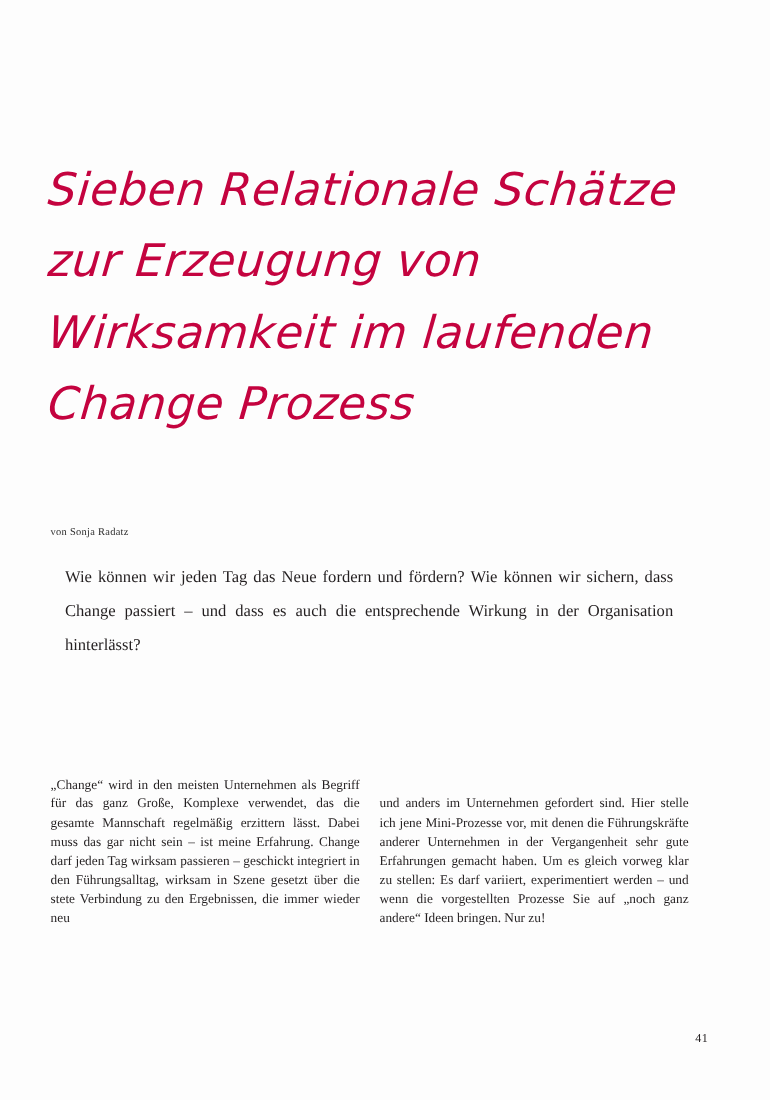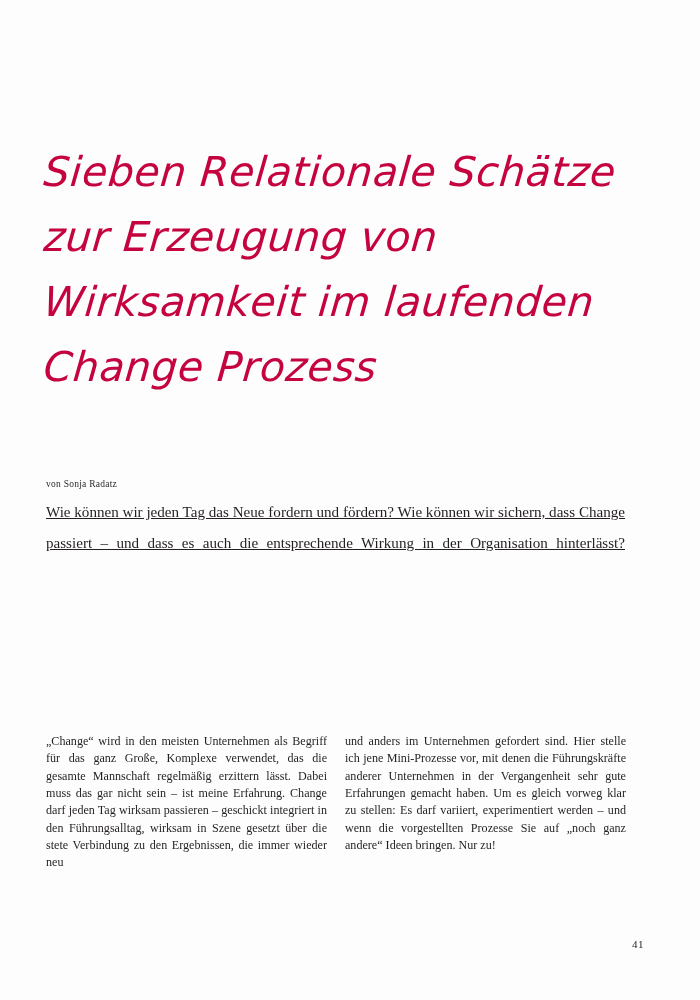--- a/index.html
+++ b/index.html
@@ -62,40 +62,40 @@
     top: 497px;
     width: 579px;
     font-size: 15.1px;
     line-height: 30.8px;
     text-align: justify;
     text-justify: inter-word;
     color: #231f20;
     hyphens: none;
   }
   .lead p {
-    margin: 0;
-    text-decoration: underline;
+    margin: 13px;
   }
   .lead p::after {
     content: "";
     display: inline-block;
     width: 100%;
   }
   .lead p.nojust::after {
     content: none;
   }
 
   
   .body-cols {
     position: absolute;
     left: 46px;
-    top: 733px;
+    top: 705px;
     width: 580px;
     display: flex;
     gap: 18px;
+    align-items: flex-end;
   }
   .col {
     width: 281px;
     font-size: 12.1px;
     line-height: 17.35px;
     text-align: justify;
     text-justify: inter-word;
     color: #231f20;
     hyphens: none;
   }

